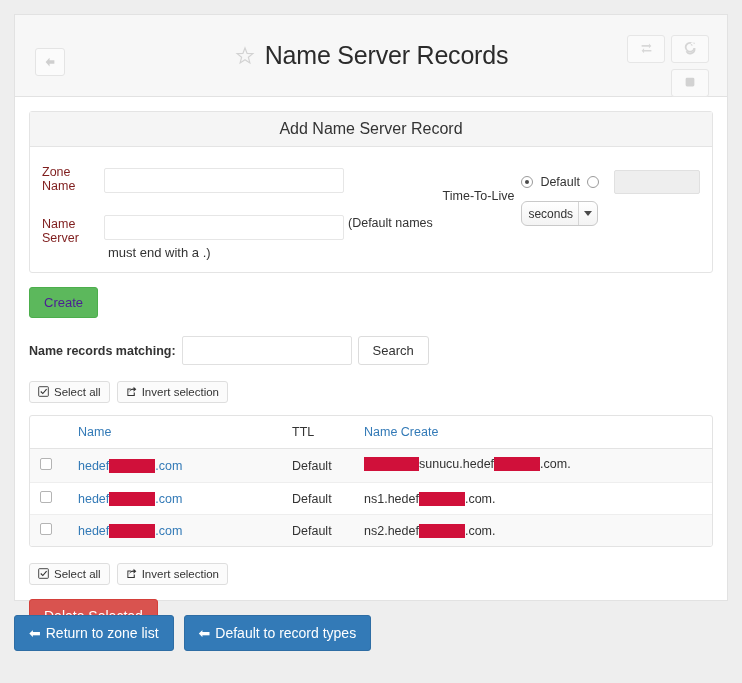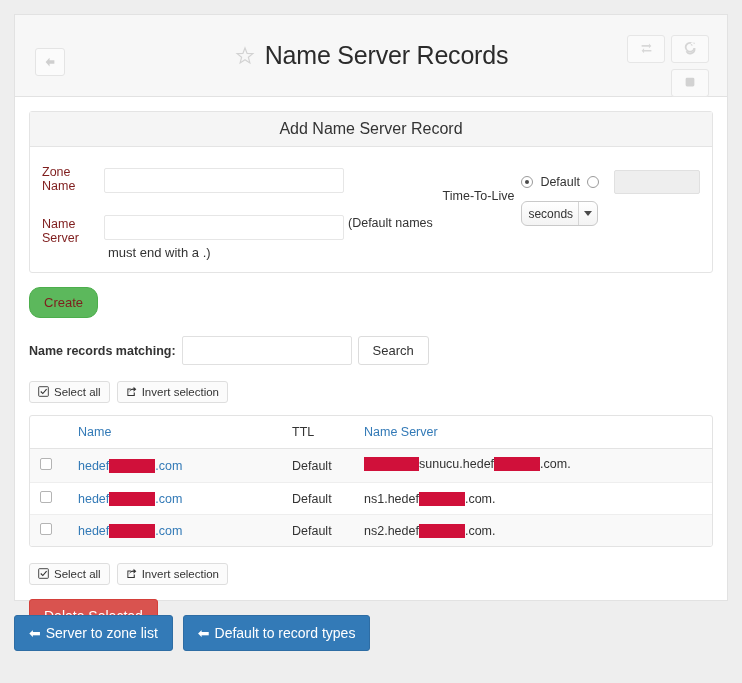--- a/index.html
+++ b/index.html
@@ -250,24 +250,23 @@
     border: 1px solid transparent;
     cursor: pointer;
     display: inline-flex;
     align-items: center;
     justify-content: center;
     gap: 5px;
   }
   .btn-create {
     background: #5cb85c;
     border-color: #4cae4c;
-    color: #7f1d1d;
+    color: #4c1d95;
     padding: 7px 14px;
     margin-top: 14px;
-    border-radius: 11px;
   }
   .btn-search {
     background: #ffffff;
     border-color: #dcdcdc;
     color: #333;
     padding: 6px 14px;
     height: 29px;
   }
   .btn-sm {
     background: #fbfbfb;
@@ -494,21 +493,21 @@
   <div class="tbl-wrap">
     <table>
       <thead>
         <tr>
           <th class="col-chk"></th>
           <th class="col-name">
             <span class="link">Name</span>
           </th>
           <th class="col-ttl">TTL</th>
           <th>
-            <span class="link">Name Server</span>
+            <span class="link">Name Create</span>
           </th>
         </tr>
       </thead>
       <tbody id="tbody">
           <tr class="odd">
             <td class="col-chk"><span class="chk"></span></td>
             <td class="col-name"><span class="link cellval">hedef<span class="redact" style="width: 46px; background: rgb(208, 16, 58);"></span>.com</span></td>
             <td class="col-ttl">Default</td>
             <td><span class="cellval"><span class="redact" style="width: 55px; background: rgb(208, 16, 58);"></span>sunucu.hedef<span class="redact" style="width: 46px; background: rgb(208, 16, 58);"></span>.com.</span></td>
           </tr>
@@ -552,19 +551,19 @@
 
   <div class="delete-wrap">
     <button class="btn btn-delete">Delete Selected</button>
   </div>
 
 </div>
 
 <div class="footer">
   <button class="btn btn-footer">
     <span class="arrow-glyph">⬅</span>
-    <span>Server to zone list</span>
+    <span>Return to zone list</span>
   </button>
   <button class="btn btn-footer">
     <span class="arrow-glyph">⬅</span>
     <span>Default to record types</span>
   </button>
 </div>
 
 </body></html>

